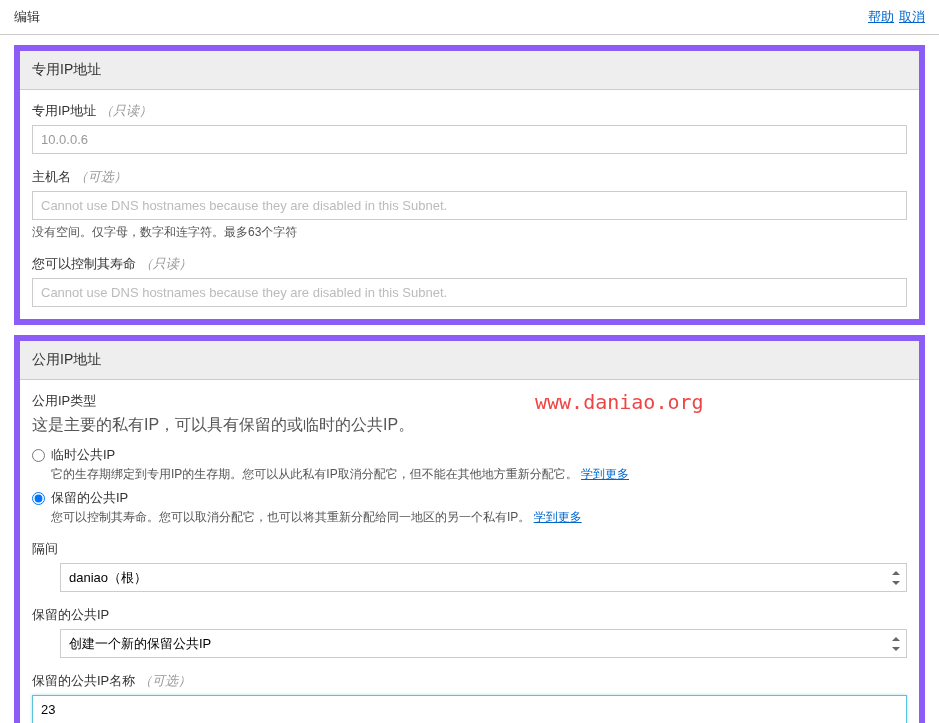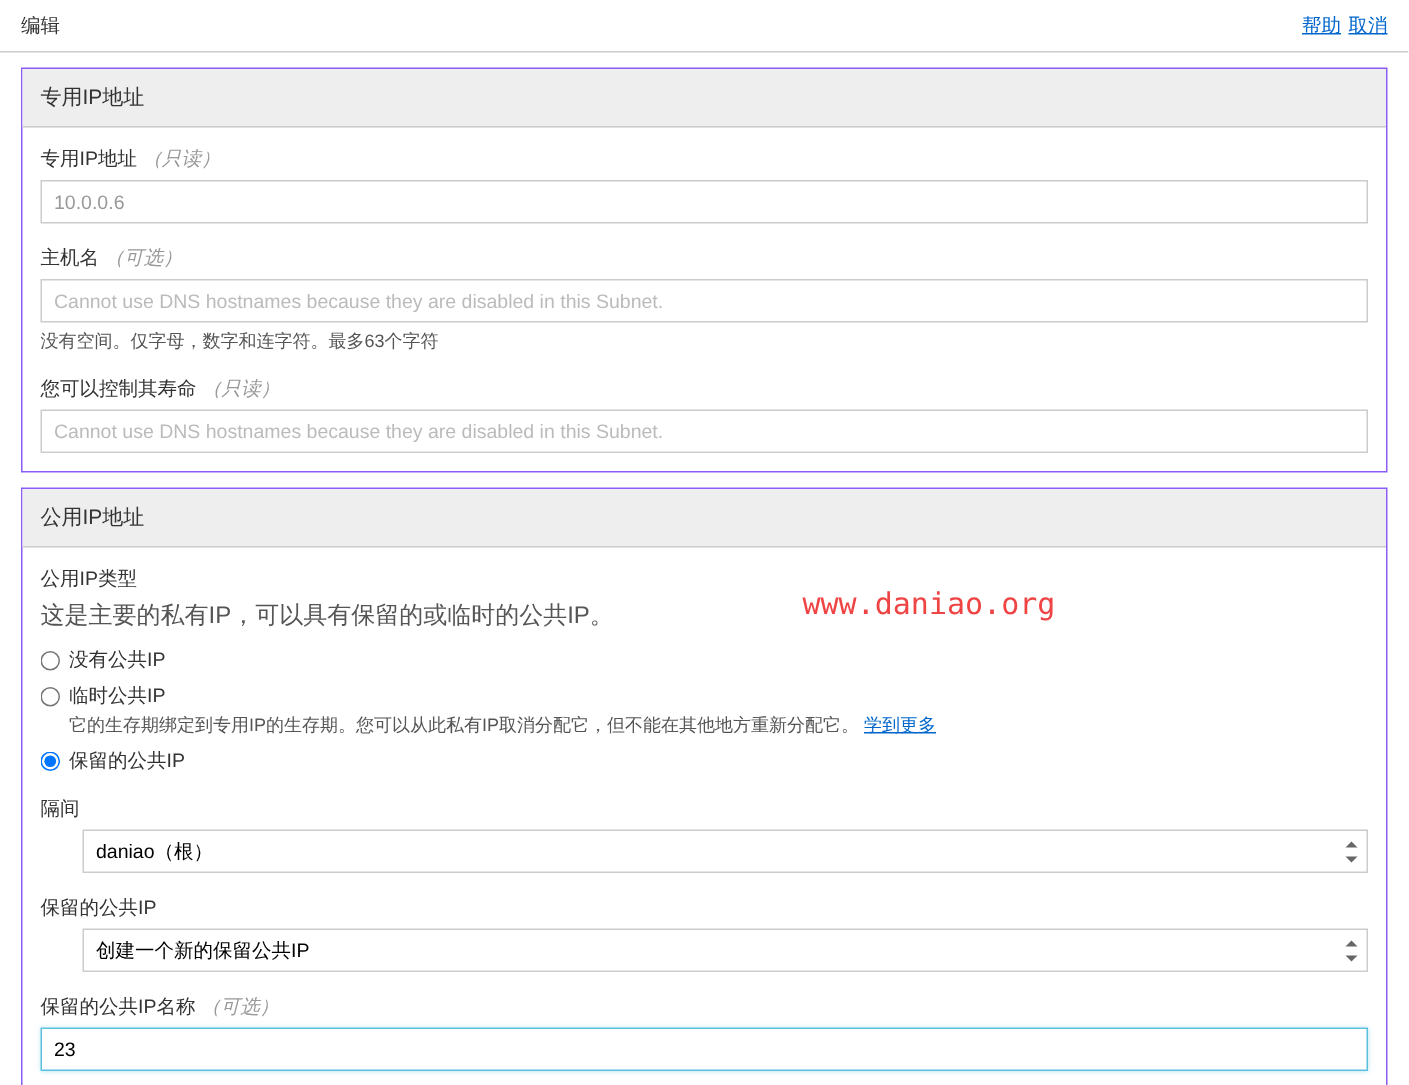--- a/index.html
+++ b/index.html
@@ -3,21 +3,21 @@
   <meta charset="utf-8">
   <style>
     * { box-sizing: border-box; margin: 0; padding: 0; }
     body { font-family: Arial, "Microsoft YaHei", sans-serif; font-size: 13px; color: #333; background: #fff; }
     
     .top-bar { display: flex; justify-content: space-between; align-items: center; padding: 8px 14px; border-bottom: 1px solid #ccc; }
     .top-title { font-size: 13px; font-weight: normal; }
     .top-links { display: flex; gap: 5px; text-align: center; }
     .link { color: #0066cc; text-decoration: underline; cursor: pointer; }
     
-    .panel { margin: 10px 14px; border: 1px solid #8b5cf6; }
+    .panel { margin: 10px 14px; border: 6px solid #8b5cf6; }
     .panel-header { background: #eee; padding: 10px 12px; font-size: 14px; border-bottom: 1px solid #ccc; }
     .panel-body { padding: 12px; }
     
     .field-group { margin-bottom: 14px; }
     .field-label { margin-bottom: 5px; font-size: 13px; }
     .hint { color: #999; font-style: italic; }
     
     .input, .select { width: 100%; padding: 6px 8px; border: 1px solid #ccc; font-size: 13px; font-family: inherit; background: #fff; }
     .input[readonly] { color: #999; background: #fff; }
     .input::placeholder { color: #bbb; }
@@ -82,37 +82,35 @@
 <div class="panel">
   <div class="panel-header">公用IP地址</div>
   <div class="panel-body">
     <div class="field-group">
       <div class="field-label">公用IP类型</div>
       <div class="desc">这是主要的私有IP，可以具有保留的或临时的公共IP。</div>
 
       <div class="radio-row">
         <input type="radio" name="iptype" style="">
         <div class="radio-content">
-          <div class="radio-label">没有公共IP</div>
-        </div>
-      </div>
-      <div class="radio-row">
-        <input type="radio" name="iptype" style="">
-        <div class="radio-content">
           <div class="radio-label">临时公共IP</div>
           <div class="radio-desc">
             <span>它的生存期绑定到专用IP的生存期。您可以从此私有IP取消分配它，但不能在其他地方重新分配它。</span>
             <a class="link">学到更多</a>
           </div>
         </div>
       </div>
       <div class="radio-row">
         <input type="radio" name="iptype" checked="" style="">
         <div class="radio-content">
           <div class="radio-label">保留的公共IP</div>
+          <div class="radio-desc">
+            <span>您可以控制其寿命。您可以取消分配它，也可以将其重新分配给同一地区的另一个私有IP。</span>
+            <a class="link">学到更多</a>
+          </div>
         </div>
       </div>
     </div>
 
     <div class="field-group">
       <div class="field-label">隔间</div>
       <div class="select-wrap">
         <select class="select">
           <option>daniao（根）</option>
         </select>

